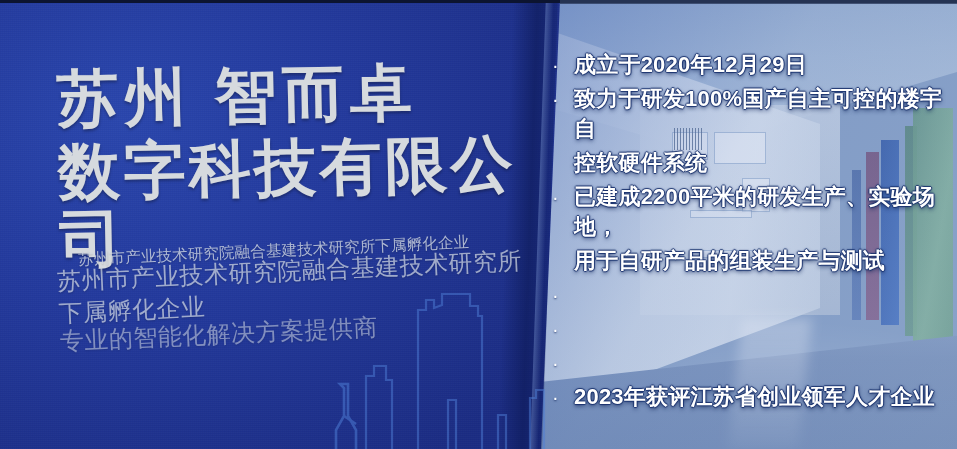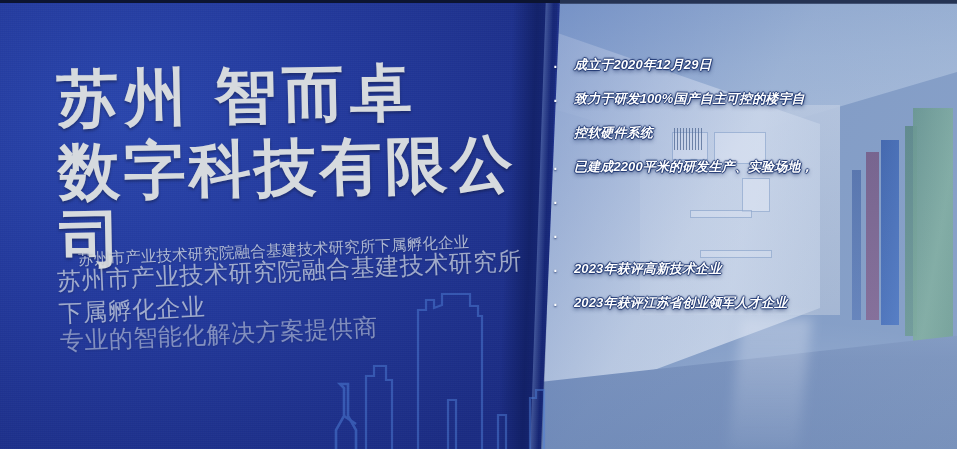--- a/index.html
+++ b/index.html
@@ -161,29 +161,28 @@
     flex:0 0 22px;
     color:#ffffff;
     font-size:20px;
     line-height:30px;
     text-align:left;
     padding-left:4px;
     text-shadow:0 1px 2px rgba(20,40,90,.85);
   }
   .bl .txt{
     color:#ffffff;
-    font-size:13px;
+    font-size:22px;
     font-weight:bold;
     line-height:30px;
     letter-spacing:.01em;
     text-shadow:
       1px 0 1px rgba(25,50,110,.95),-1px 0 1px rgba(25,50,110,.95),
       0 1px 1px rgba(25,50,110,.95),0 -1px 1px rgba(25,50,110,.95),
       0 2px 4px rgba(15,35,85,.75);
-    font-style: italic;
   }
 
   
   .topband{position:absolute;left:0;top:0;width:957px;height:3px;background:#0c1430;}
   .topband2{position:absolute;left:560px;top:0;width:397px;height:4px;background:#2c3b5c;opacity:.8;}
 </style>
 </head>
 <body>
 
 <div id="slide">
@@ -249,28 +248,31 @@
     </div>
     <div class="bl">
       <span class="dot"></span>
       <span class="txt">控软硬件系统</span>
     </div>
     <div class="bl">
       <span class="dot">·</span>
       <span class="txt">已建成2200平米的研发生产、实验场地，</span>
     </div>
     <div class="bl">
-      <span class="dot">·</span>
-    </div>
-    <div class="bl">
-      <span class="dot">·</span>
-    </div>
-    <div class="bl">
-      <span class="dot">·</span>
-      <span class="txt">2023年获评高新技术企业</span>
+      <span class="dot"></span>
+      <span class="txt">用于自研产品的组装生产与测试</span>
+    </div>
+    <div class="bl">
+      <span class="dot">·</span>
+    </div>
+    <div class="bl">
+      <span class="dot">·</span>
+    </div>
+    <div class="bl">
+      <span class="dot">·</span>
     </div>
     <div class="bl">
       <span class="dot">·</span>
       <span class="txt">2023年获评江苏省创业领军人才企业</span>
     </div>
   </div>
 
   <div class="topband"></div>
   <div class="topband2"></div>
 

